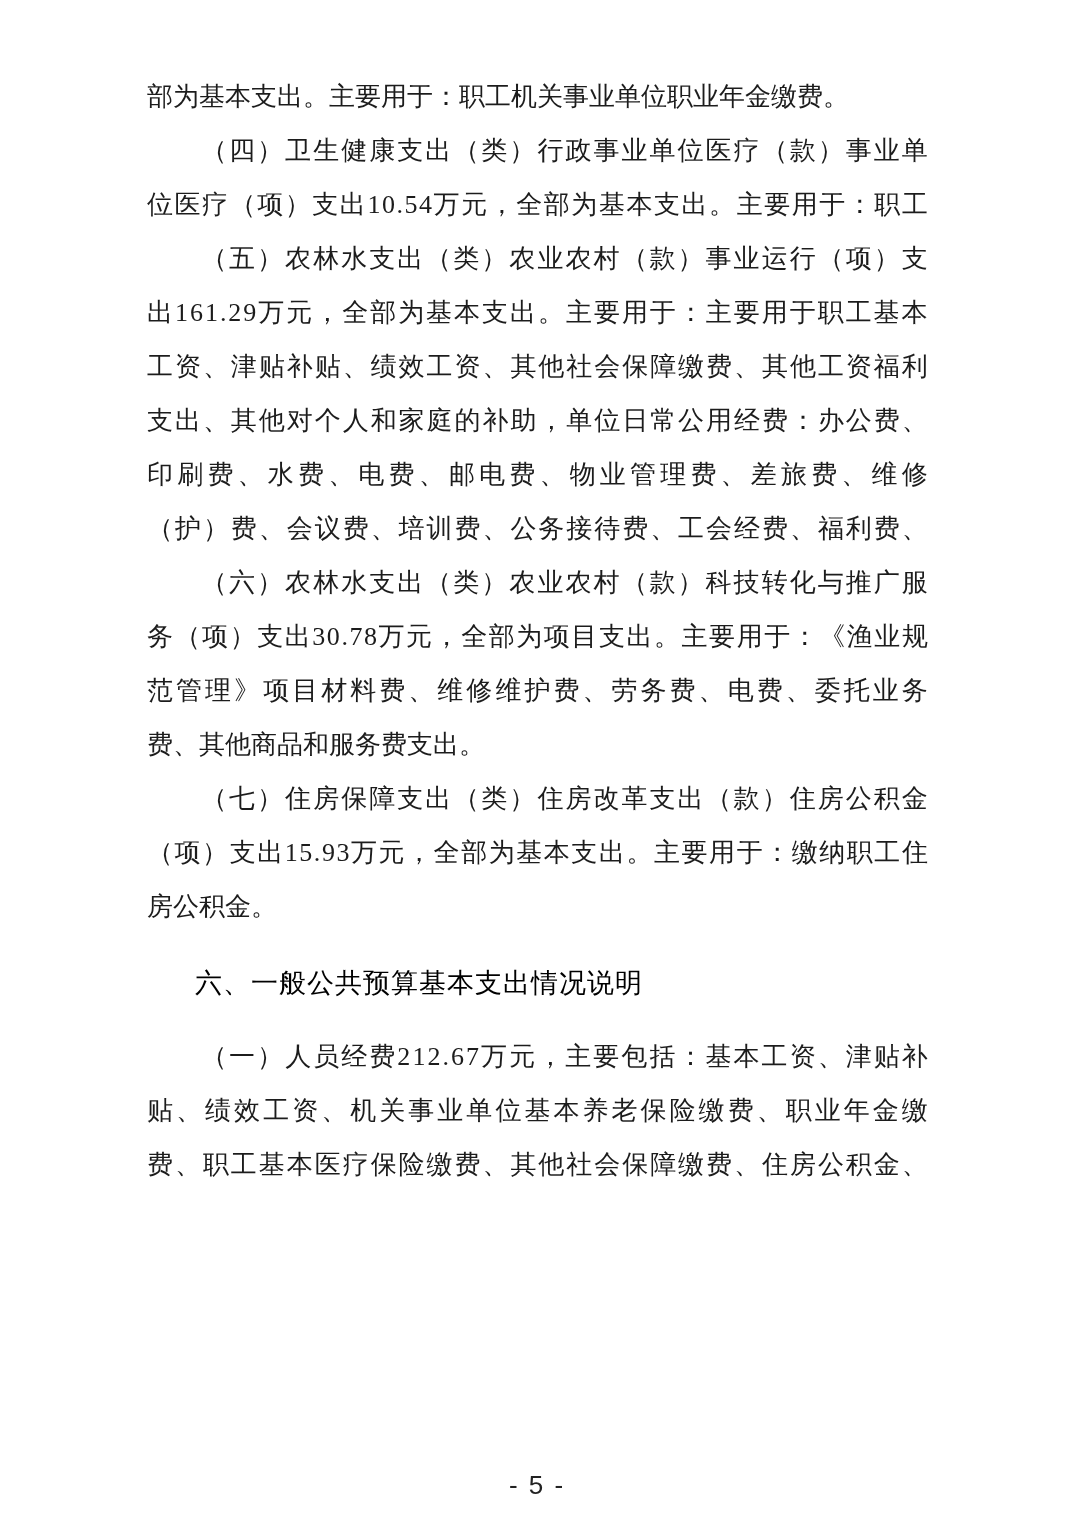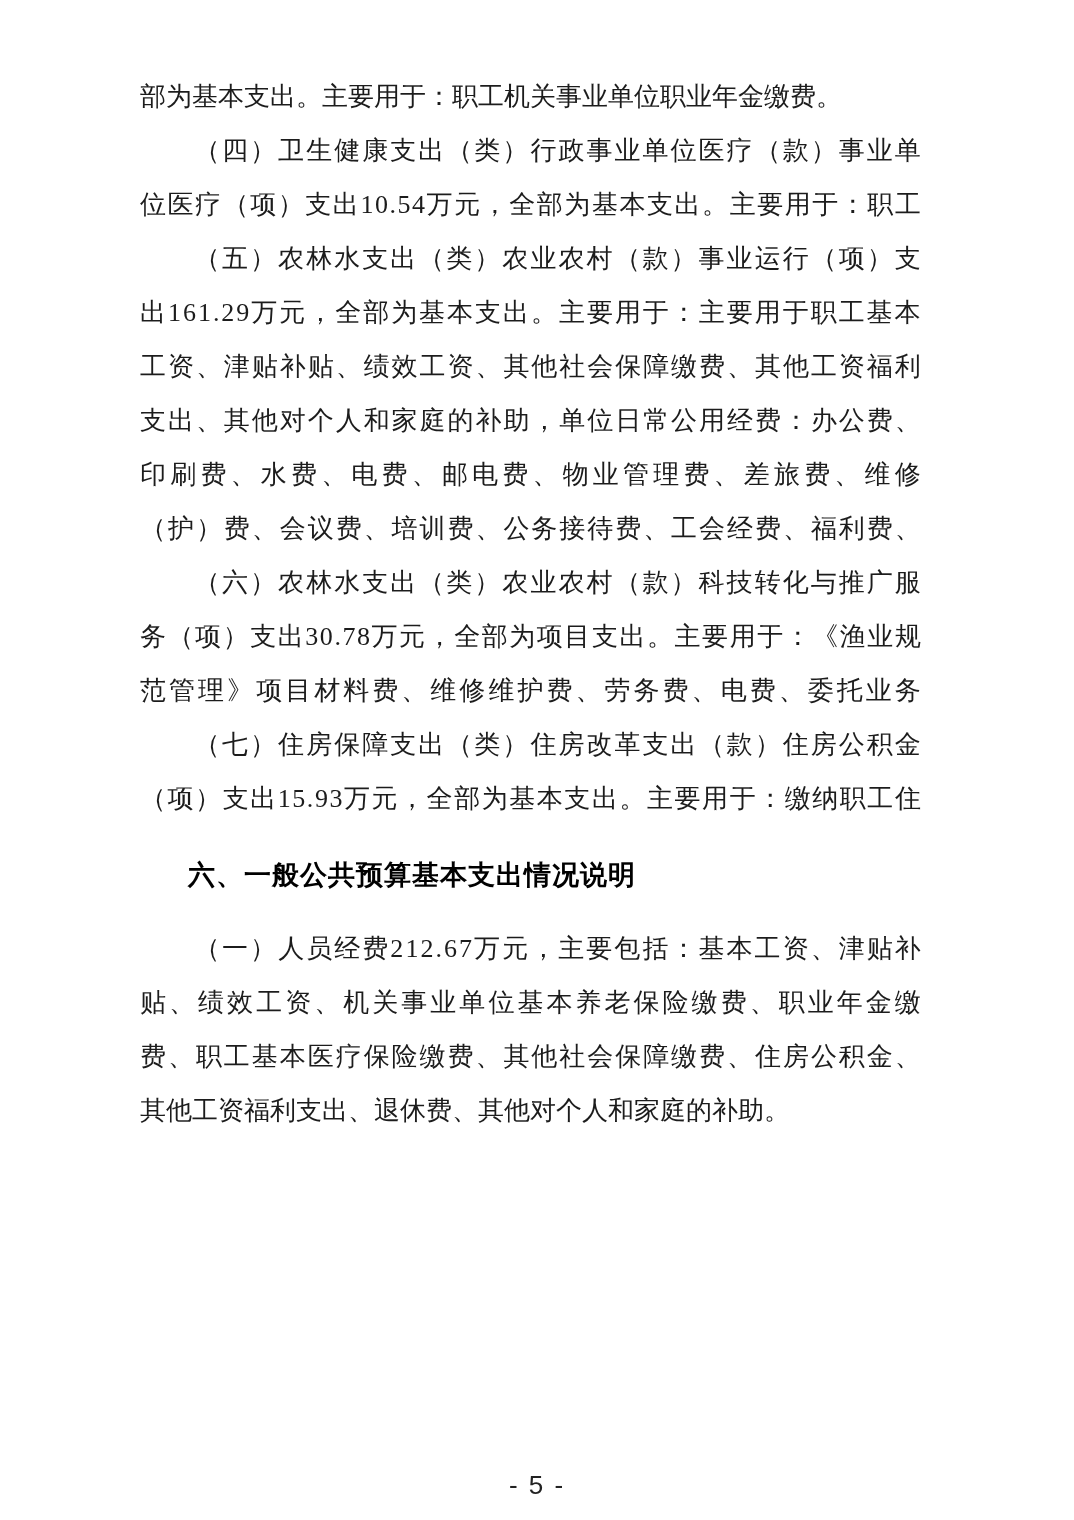--- a/index.html
+++ b/index.html
@@ -11,42 +11,42 @@
     position: relative;
     width: 1074px;
     height: 1520px;
     background: #ffffff;
     overflow: hidden;
     font-family: "Liberation Serif", "DejaVu Serif", serif;
     color: #1c1c1c;
   }
   .doc-body {
     position: absolute;
-    left: 140px;
+    left: 147px;
     top: 70px;
     width: 781px;
   }
   .para { margin: 0; }
   .line {
     line-height: 54px;
     height: 54px;
     font-size: 26px;
     white-space: nowrap;
     color: #1c1c1c;
   }
   
   .line.fill {
     display: flex;
     justify-content: space-between;
     align-items: baseline;
   }
   .line.indent { padding-left: 54px; }
   .heading {
     font-family: "Liberation Sans", "DejaVu Sans", sans-serif;
-    font-weight: bold;
+    font-weight: normal;
     font-size: 27px;
     color: #000000;
     line-height: 54px;
     height: 54px;
     margin: 22px 0 20px 0;
     padding-left: 48px;
     white-space: nowrap;
     letter-spacing: 1px;
   }
   .footer {
@@ -402,20 +402,21 @@
           <span>费</span>
           <span>、</span>
           <span>电</span>
           <span>费</span>
           <span>、</span>
           <span>委</span>
           <span>托</span>
           <span>业</span>
           <span>务</span>
         </div>
+      <div class="line end">费、其他商品和服务费支出。</div>
     </div>
 
     <div class="para">
       <div class="line fill indent">
           <span>（</span>
           <span>七</span>
           <span>）</span>
           <span>住</span>
           <span>房</span>
           <span>保</span>
@@ -466,20 +467,21 @@
           <span>要</span>
           <span>用</span>
           <span>于</span>
           <span>：</span>
           <span>缴</span>
           <span>纳</span>
           <span>职</span>
           <span>工</span>
           <span>住</span>
         </div>
+      <div class="line end">房公积金。</div>
     </div>
 
     <div class="heading">六、一般公共预算基本支出情况说明</div>
 
 
     <div class="para">
       <div class="line fill indent">
           <span>（</span>
           <span>一</span>
           <span>）</span>
@@ -562,20 +564,19 @@
           <span>缴</span>
           <span>费</span>
           <span>、</span>
           <span>住</span>
           <span>房</span>
           <span>公</span>
           <span>积</span>
           <span>金</span>
           <span>、</span>
         </div>
-      <div class="line end">其他工资福利支出、退休费、其他对个人和家庭的补助。</div>
     </div>
 
   </div>
 
   <div class="footer">- 5 -</div>
 
 </div>
 
 </body></html>

